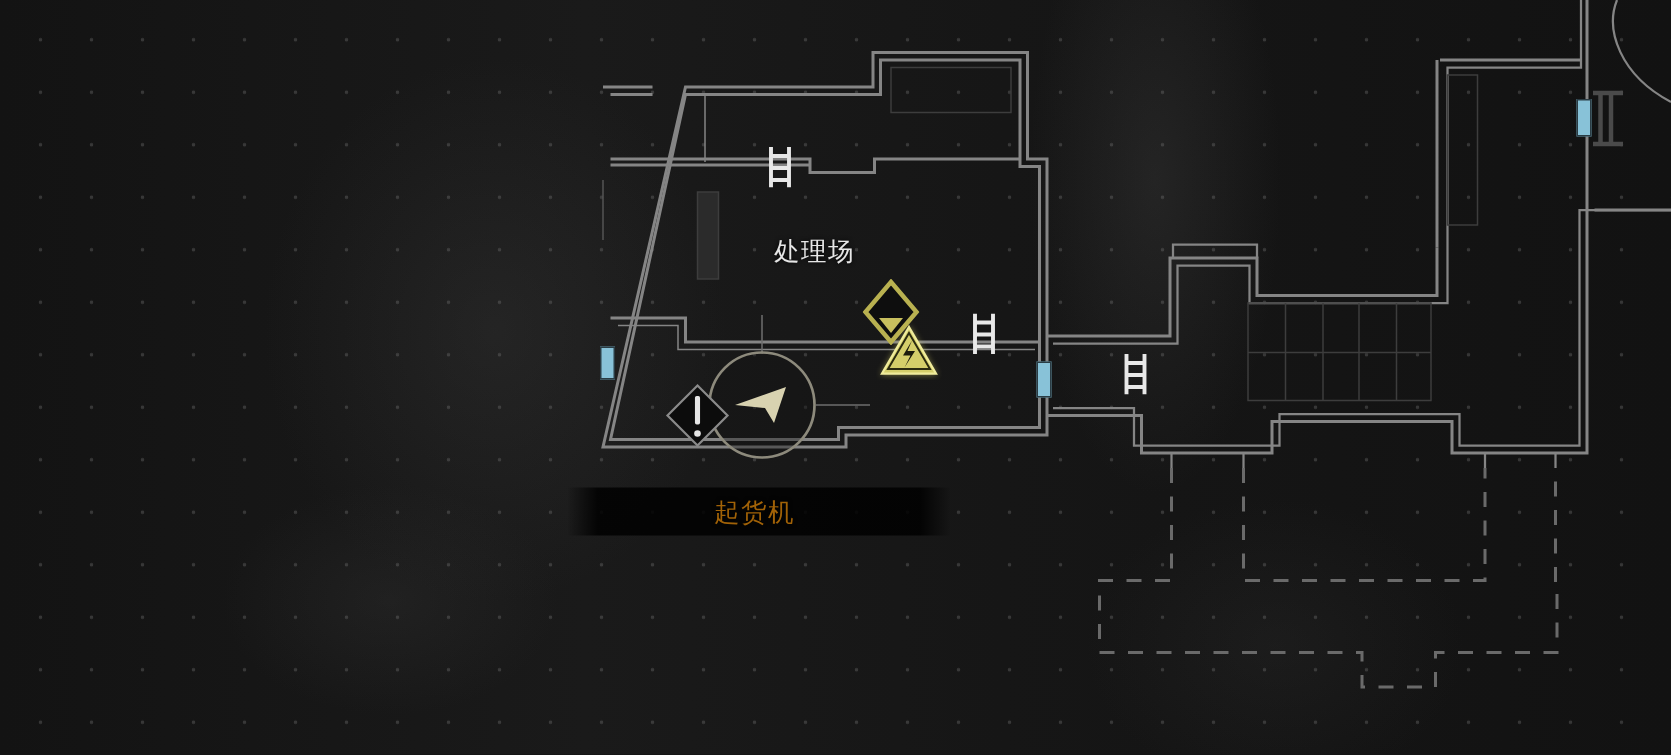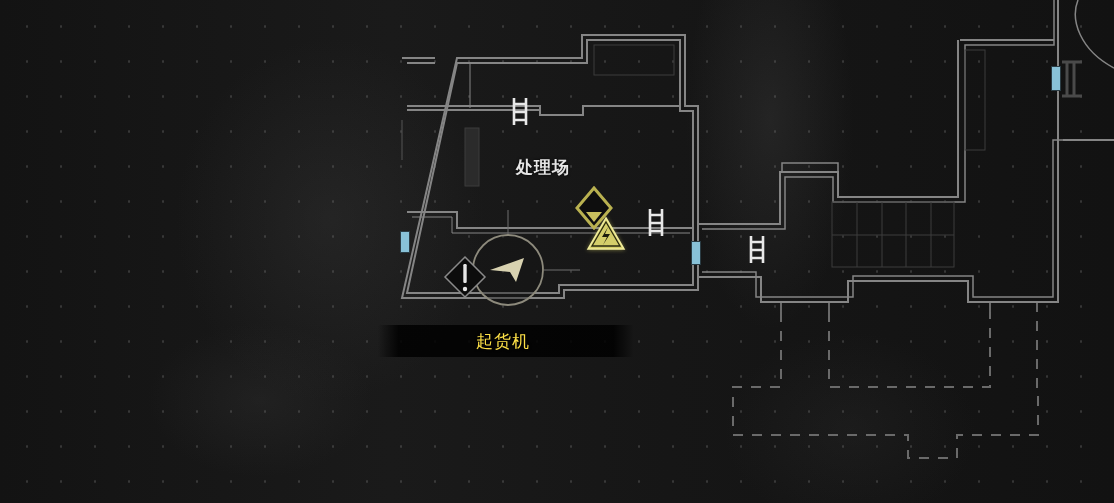--- a/index.html
+++ b/index.html
@@ -21,26 +21,26 @@
     position:absolute; inset:0;
     background-image: radial-gradient(circle, rgba(120,120,120,0.35) 1px, transparent 1.4px);
     background-size:34px 35px;
     background-position:10px 9px;
   }
   svg.map { position:absolute; left:0; top:0; }
   .label {
     position:absolute; color:#e6e6e6; font-size:17px; letter-spacing:1px;
     text-shadow:0 0 3px #000;
   }
-  .room-label { left:516px; top:156px;font-weight:bold; }
+  .room-label { left:516px; top:156px; }
   .tooltip-bar {
     position:absolute; left:378px; top:325px; width:256px; height:32px;
     background:linear-gradient(90deg, rgba(0,0,0,0.0) 0%, rgba(0,0,0,0.85) 8%, rgba(0,0,0,0.85) 92%, rgba(0,0,0,0.0) 100%);
   }
-  .tooltip-text { left:476px; top:330px; color:#fde047;font-family:Liberation Mono, monospace; }
+  .tooltip-text { left:476px; top:330px; color:#a16207;font-family:Liberation Mono, monospace; }
   .door { position:absolute; width:8px; background:#88c2d8; border:1px solid #2a3c44; }
   .icon { position:absolute; }
 </style>
 </head>
 <body>
 
 <div class="bg"></div>
 <div class="dotgrid"></div>
 
 <svg class="map" width="1114" height="503" viewBox="0 0 1114 503">

